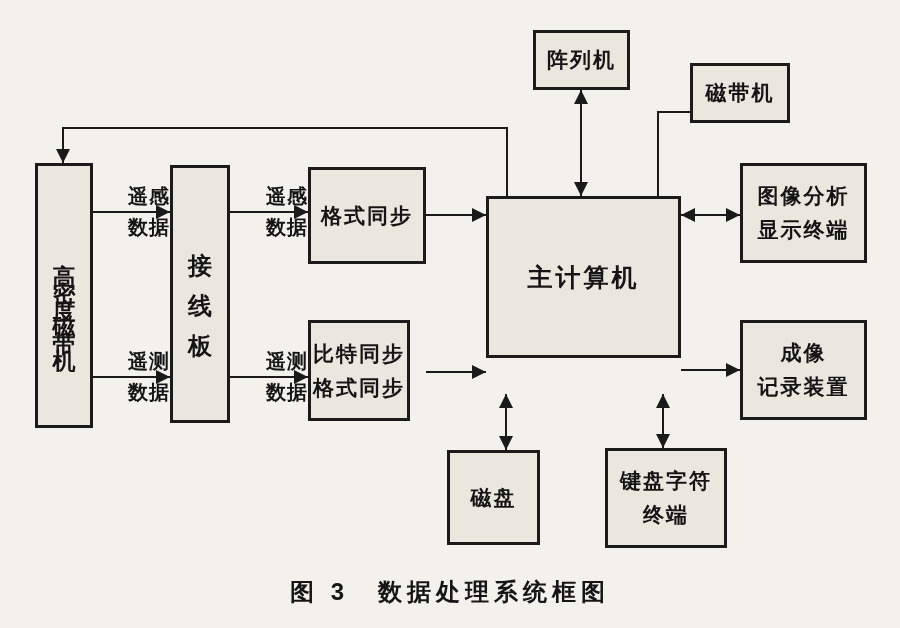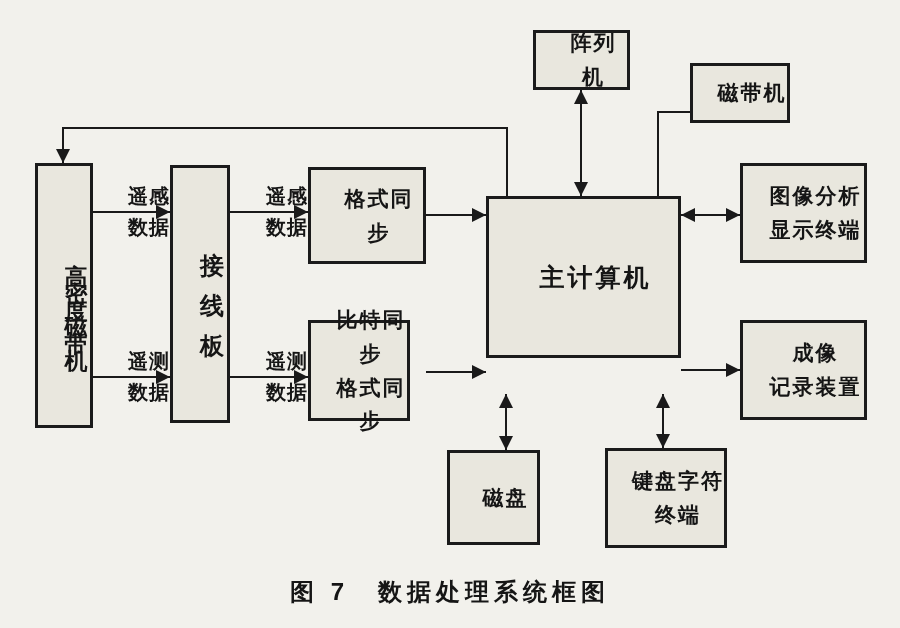--- a/index.html
+++ b/index.html
@@ -21,21 +21,20 @@
     display:flex;align-items:center;justify-content:center;
     text-align:center;
     font-weight:bold;
     z-index:2;
   }
   .node .label{
     white-space:pre-line;
     line-height:1.6;
     font-size:21px;
     letter-spacing:2px;
-    padding-left:24px;
   }
   .node .vlabel{
     writing-mode:vertical-rl;
     text-orientation:upright;
     white-space:normal;
     line-height:1;
   }
   
   #n-hd-tape  {left:35px;  top:163px; width:58px;  height:265px;}
   #n-hd-tape .vlabel{font-size:23px;letter-spacing:0.75em;}
@@ -147,15 +146,15 @@
 
   <div class="edge-label" id="el-rs-left">遥感
 数据</div>
   <div class="edge-label" id="el-rs-right">遥感
 数据</div>
   <div class="edge-label" id="el-tm-left">遥测
 数据</div>
   <div class="edge-label" id="el-tm-right">遥测
 数据</div>
 
-  <div class="caption">图 7　数据处理系统框图</div>
+  <div class="caption">图 3　数据处理系统框图</div>
 
 </div>
 
 </body></html>

